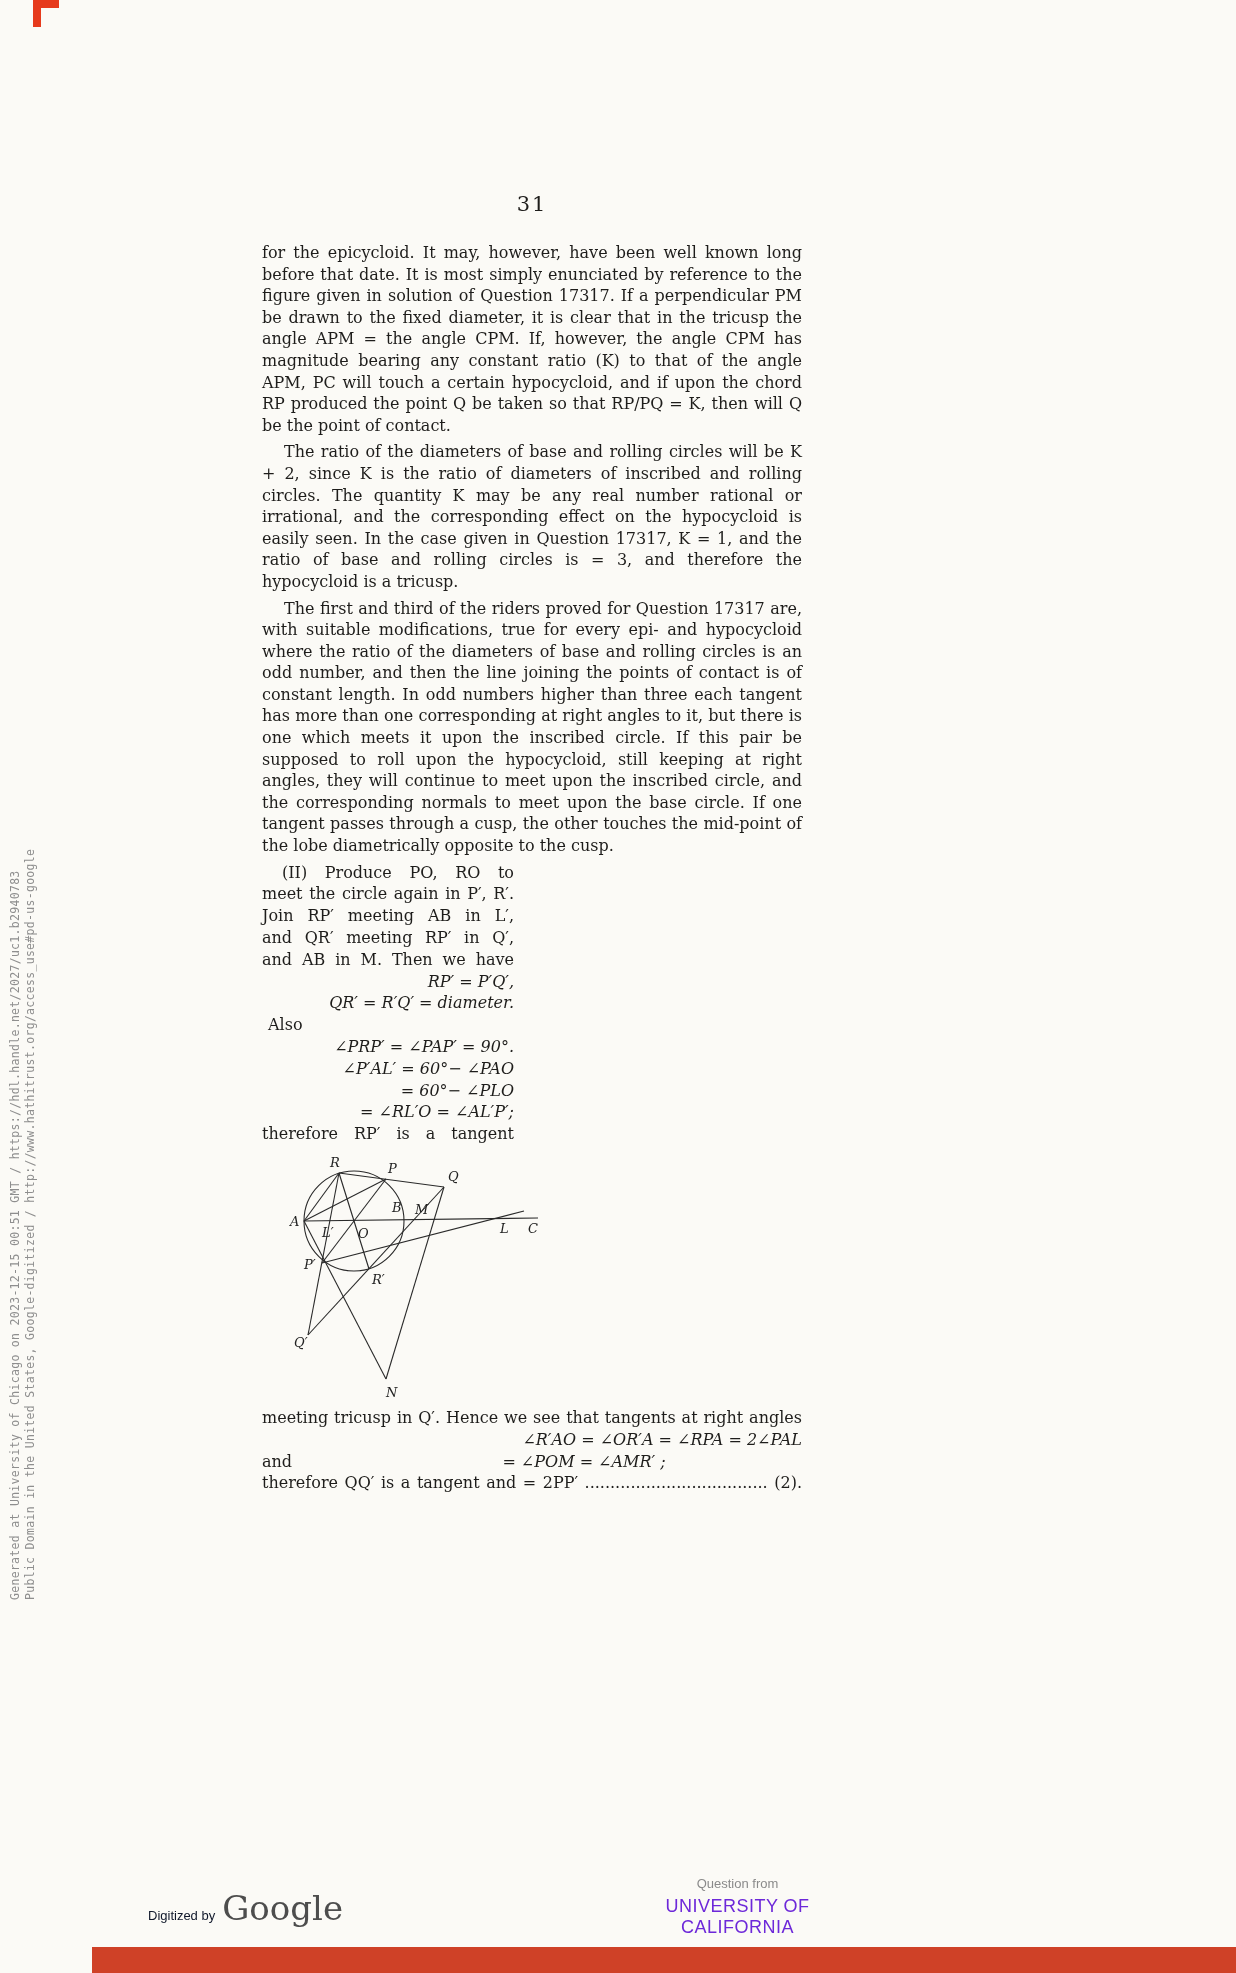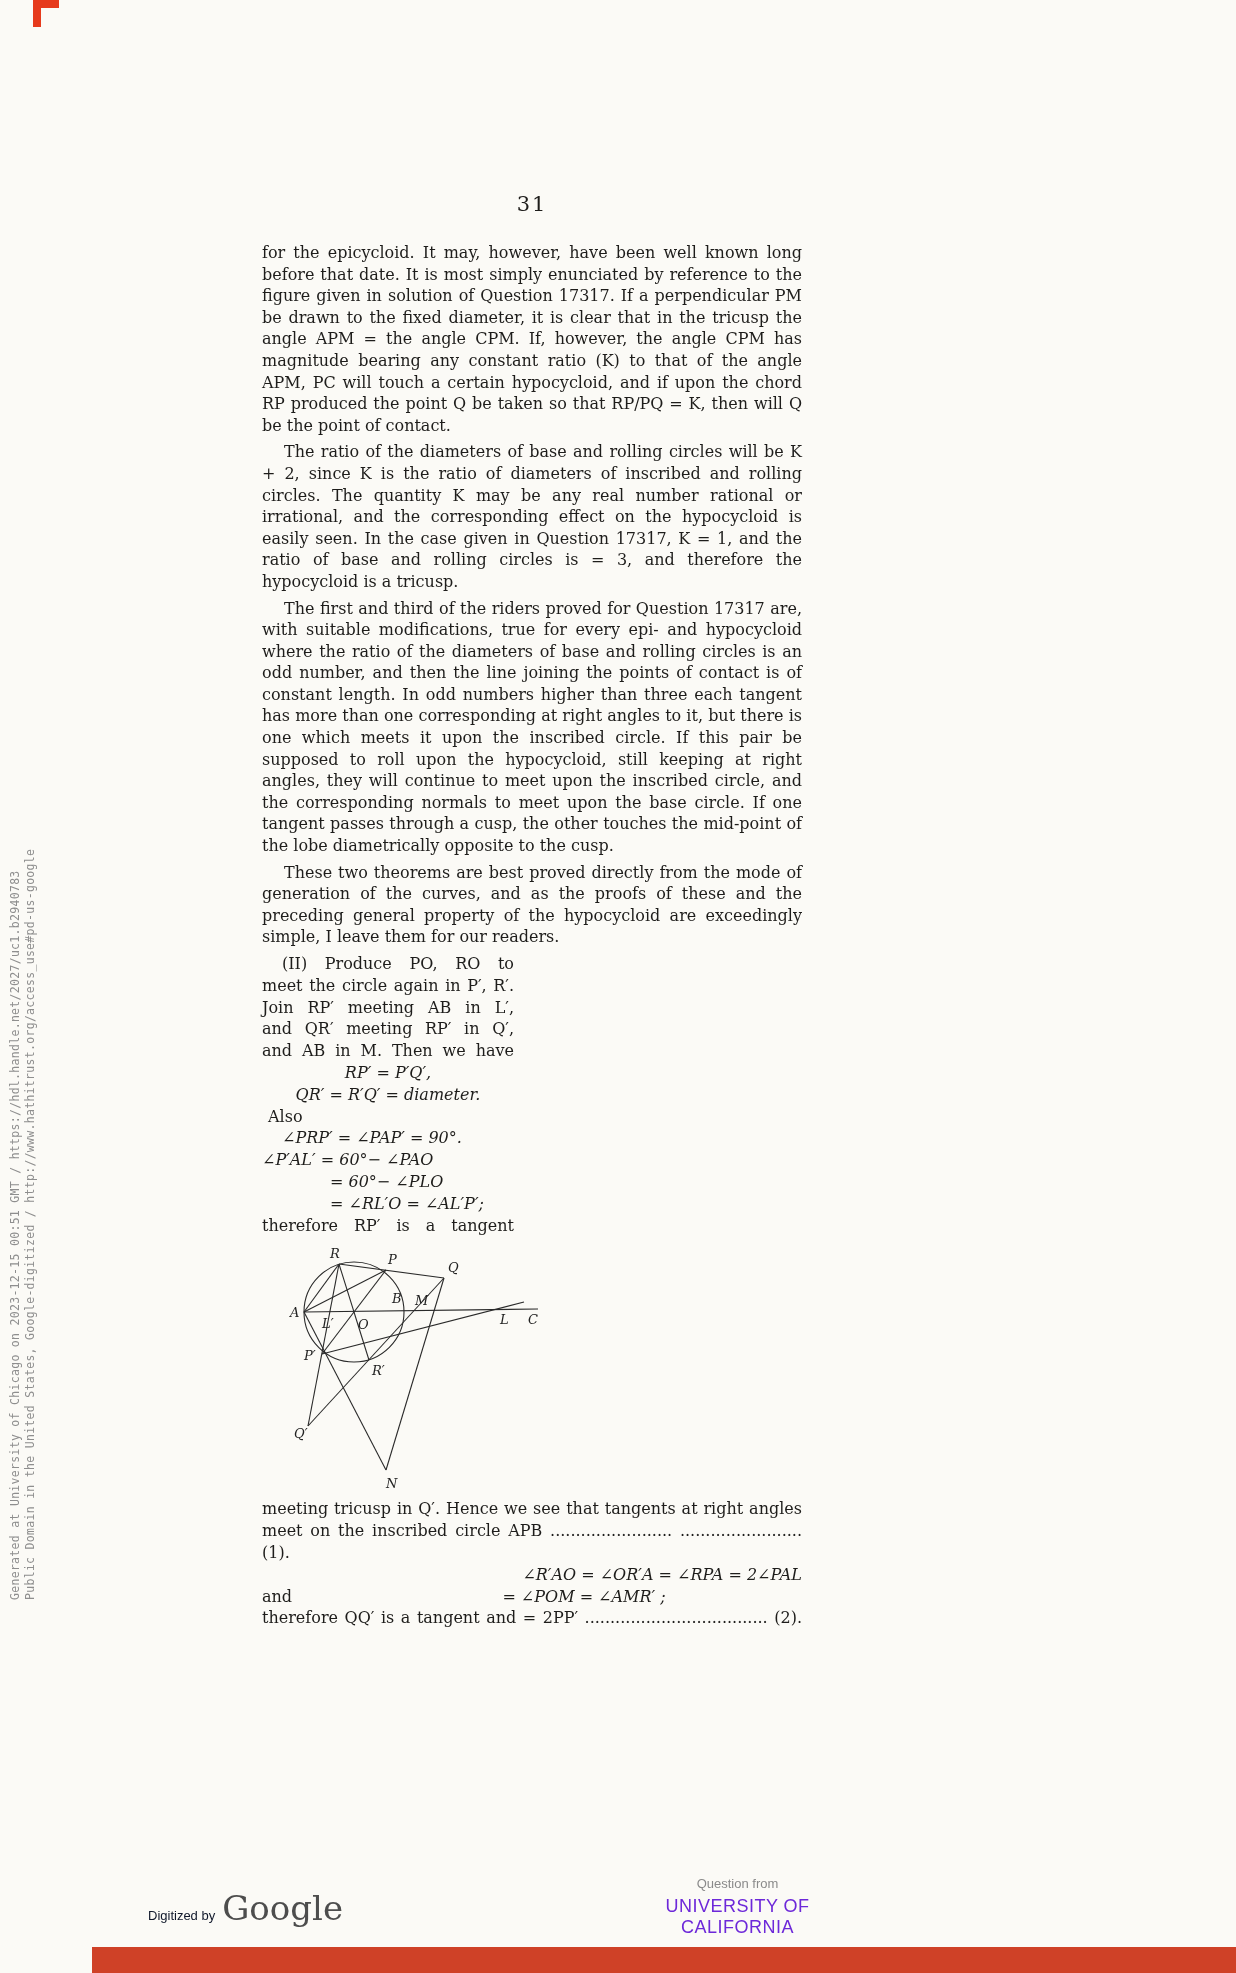--- a/index.html
+++ b/index.html
@@ -26,21 +26,21 @@
   .content { position:absolute; left:262px; top:192px; width:540px; }
   .pagenum { text-align:center; font-size:21px; letter-spacing:2px; margin-bottom:26px; }
 
   p.bodyp { margin:0 0 5px 0; font-size:16px; line-height:21.6px; text-align:justify; }
   p.ind { text-indent:22px; }
 
   .figrow { display:flex; margin-top:4px;flex-direction:column; }
   .ncol { width:252px; flex:none; font-size:16px; line-height:21.8px; }
   .jline { text-align:justify; text-align-last:justify; }
   .center { text-align:center; }
-  .ital { font-style:italic; }
+  .ital { font-style:italic;text-align:right; }
   .ind6 { padding-left:6px; }
   .ind20 { padding-left:20px; }
   .ind68 { padding-left:68px; }
   .fig { flex:none; margin-left:4px; margin-top:-4px; }
   svg text { font-family:"DejaVu Serif","DejaVu Sans",serif; font-style:italic; font-size:13px; fill:#222; }
 
   .afterline { font-size:16px; line-height:21.8px; }
   .eqc { text-align:right; padding-left:60px; }
   .and-line { position:relative; }
   .and-label { position:absolute; left:0; top:0; }
@@ -67,21 +67,20 @@
     <div class="sb-line">Generated at University of Chicago on 2023-12-15 00:51 GMT  /  https://hdl.handle.net/2027/uc1.b2940783</div>
     <div class="sb-line">Public Domain in the United States, Google-digitized  /  http://www.hathitrust.org/access_use#pd-us-google</div>
   </div>
 
   <div class="content">
     <div class="pagenum">31</div>
 
     <p class="bodyp">for the epicycloid.  It may, however, have been well known long before that date.  It is most simply enunciated by reference to the figure given in solution of Question 17317.  If a perpendicular PM be drawn to the fixed diameter, it is clear that in the tricusp the angle APM = the angle CPM.  If, however, the angle CPM has magnitude bearing any constant ratio (K) to that of the angle APM, PC will touch a certain hypocycloid, and if upon the chord RP produced the point Q be taken so that RP/PQ = K, then will Q be the point of contact.</p>
     <p class="bodyp ind">The ratio of the diameters of base and rolling circles will be K + 2, since K is the ratio of diameters of inscribed and rolling circles.  The quantity K may be any real number rational or irrational, and the corresponding effect on the hypocycloid is easily seen.  In the case given in Question 17317, K = 1, and the ratio of base and rolling circles is = 3, and therefore the hypocycloid is a tricusp.</p>
     <p class="bodyp ind">The first and third of the riders proved for Question 17317 are, with suitable modifications, true for every epi- and hypocycloid where the ratio of the diameters of base and rolling circles is an odd number, and then the line joining the points of contact is of constant length.  In odd numbers higher than three each tangent has more than one corresponding at right angles to it, but there is one which meets it upon the inscribed circle.  If this pair be supposed to roll upon the hypocycloid, still keeping at right angles, they will continue to meet upon the inscribed circle, and the corresponding normals to meet upon the base circle.  If one tangent passes through a cusp, the other touches the mid-point of the lobe diametrically opposite to the cusp.</p>
-    <p class="bodyp ind">These two theorems are best proved directly from the mode of generation of the curves, and as the proofs of these and the preceding general property of the hypocycloid are exceedingly simple, I leave them for our readers.</p>
 
     <div class="figrow">
       <div class="ncol">
         <div class="jline ind20">(II) Produce PO, RO to</div>
         <div class="jline">meet the circle again in P′, R′.</div>
         <div class="jline">Join RP′ meeting AB in L′,</div>
         <div class="jline">and QR′ meeting RP′ in Q′,</div>
         <div class="jline">and AB in M. Then we have</div>
         <div class="center ital">RP′ = P′Q′,</div>
         <div class="center ital">QR′ = R′Q′ = diameter.</div>
@@ -121,21 +120,20 @@
           <text x="92" y="97">O</text>
           <text x="38" y="128">P′</text>
           <text x="106" y="143">R′</text>
           <text x="28" y="206">Q′</text>
           <text x="120" y="256">N</text>
         </svg>
       </div>
     </div>
 
     <div class="afterline jline">meeting tricusp in Q′. Hence we see that tangents at right angles</div>
-    <div class="afterline jline">meet on the inscribed circle APB ........................ ........................ (1).</div>
     <div class="afterline eqc ital">∠R′AO  =  ∠OR′A  =  ∠RPA = 2∠PAL</div>
     <div class="afterline and-line">
       <span class="and-label">and</span>
       <span class="and-eq ital">=  ∠POM  =  ∠AMR′ ;</span>
     </div>
     <div class="afterline jline">therefore QQ′ is a tangent and = 2PP′ .................................... (2).</div>
   </div>
 
   <div class="footer-left">
     <span class="dig-label">Digitized by</span>

